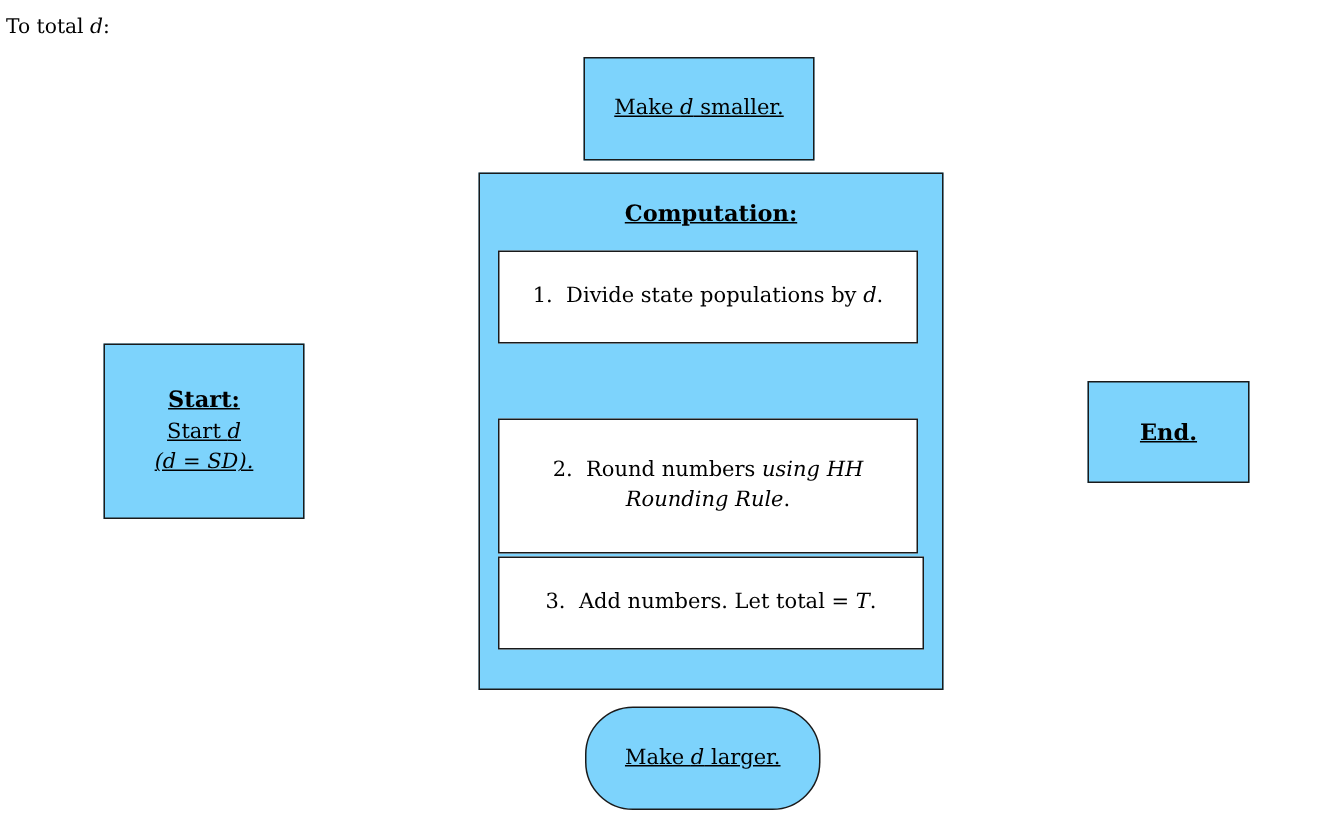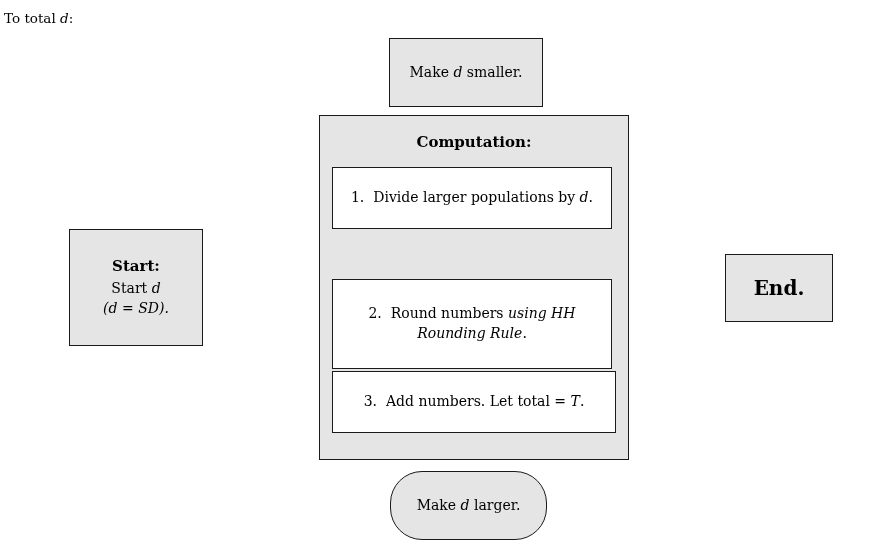--- a/index.html
+++ b/index.html
@@ -24,28 +24,29 @@
     position: absolute;
     left: 4px;
     top: 10px;
     font-size: 13.5px;
     white-space: nowrap;
   }
   .box {
     position: absolute;
     box-sizing: border-box;
     border: 1px solid #1a1a1a;
-    background: #e5e5e5;
+    background: #7dd3fc;
     display: flex;
     flex-direction: column;
     align-items: center;
     justify-content: center;
     text-align: center;
     font-size: 14px;
     line-height: 1.35;
+    text-decoration: underline;
   }
   .italic { font-style: italic; }
   .bold { font-weight: bold; }
 
   
   #box-make-smaller {
     left: 389px;
     top: 38px;
     width: 154px;
     height: 69px;
@@ -108,21 +109,21 @@
   }
   #box-start .bold { font-size: 15px; }
 
   
   #box-end {
     left: 725px;
     top: 254px;
     width: 108px;
     height: 68px;
     font-weight: bold;
-    font-size: 20px;
+    font-size: 15px;
   }
 
   
   #box-make-larger {
     left: 390px;
     top: 471px;
     width: 157px;
     height: 69px;
     border-radius: 32px;
   }
@@ -144,21 +145,21 @@
     </div>
   </div>
 
   <div class="box" id="box-computation">
     <div id="computation-title">Computation:</div>
   </div>
 
   <div class="step" id="step-1">
     <div>
       <span>1.</span>&nbsp;
-      <span>Divide larger populations by </span><span class="var">d</span><span>.</span>
+      <span>Divide state populations by </span><span class="var">d</span><span>.</span>
     </div>
   </div>
 
   <div class="step" id="step-2">
     <div>
       <span>2.</span>&nbsp;
       <span>Round numbers </span><span class="italic">using HH Rounding Rule</span><span>.</span>
     </div>
   </div>
 

